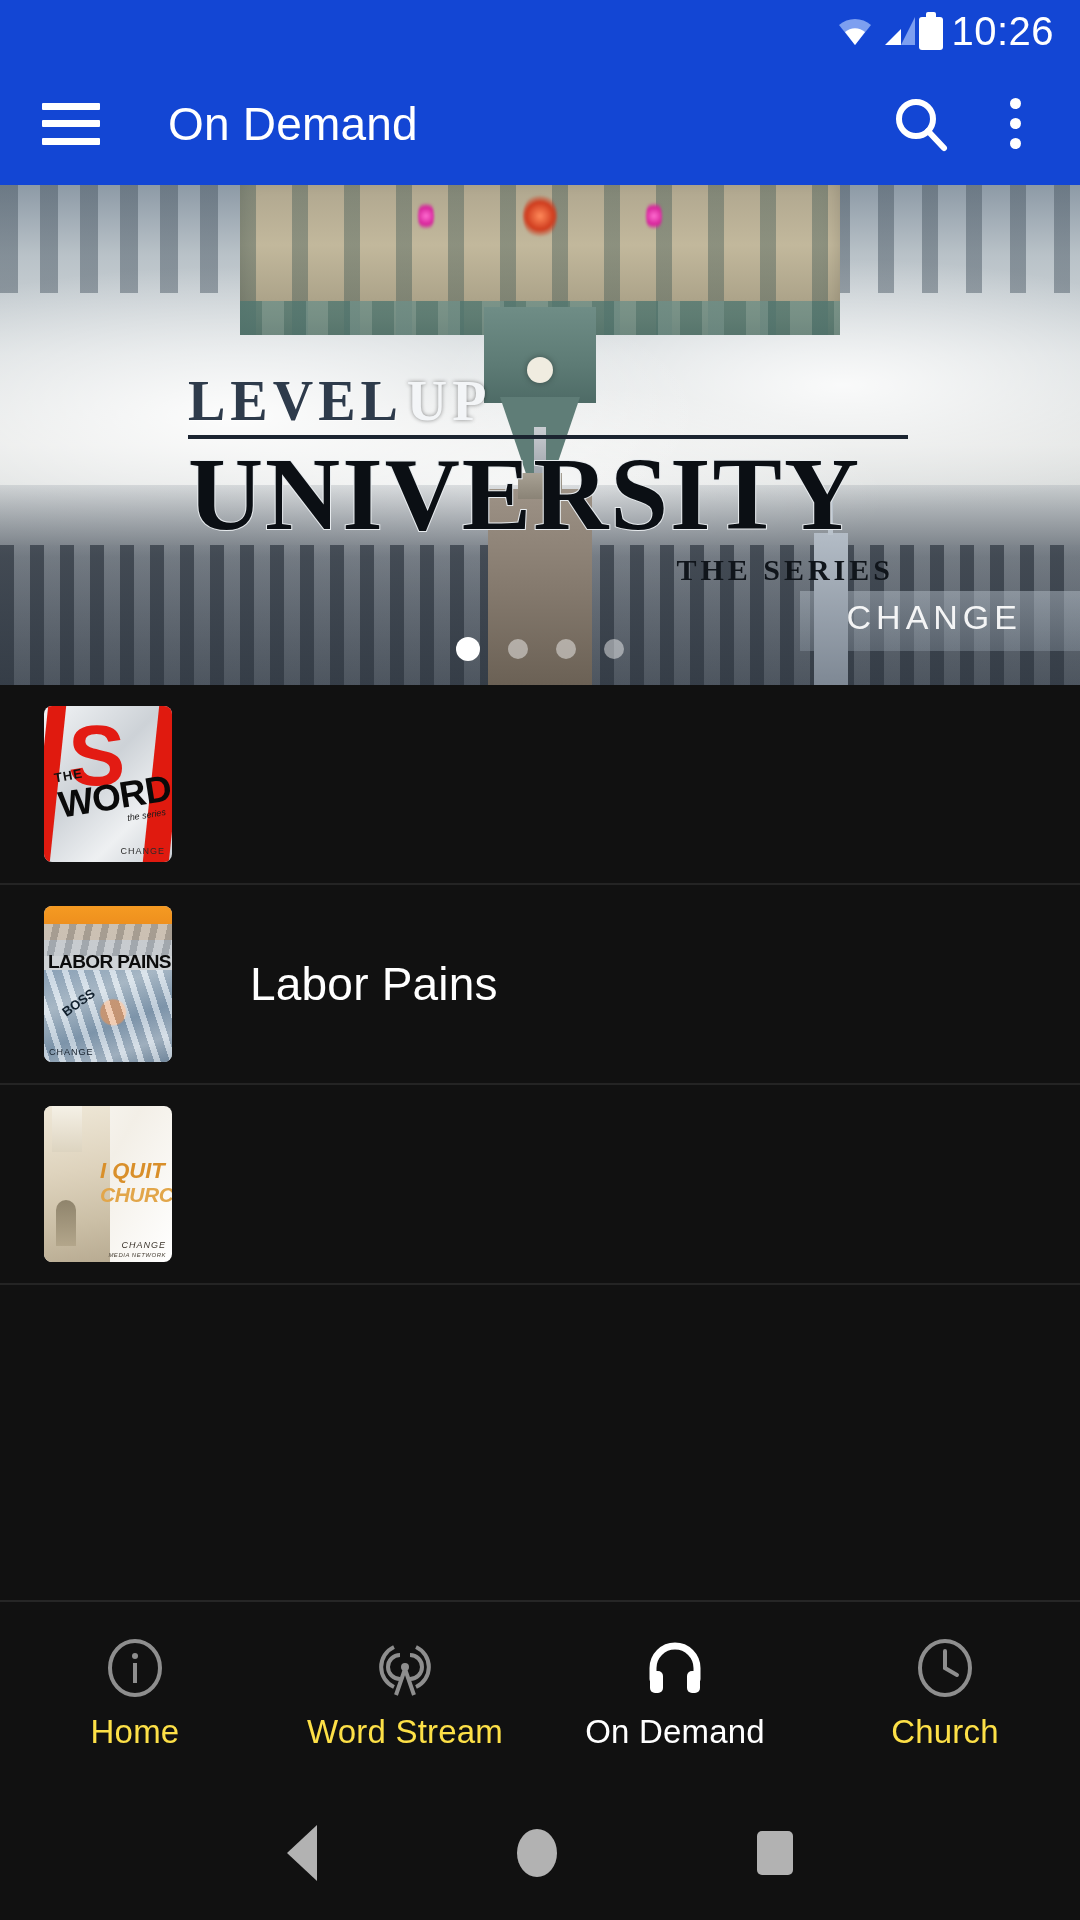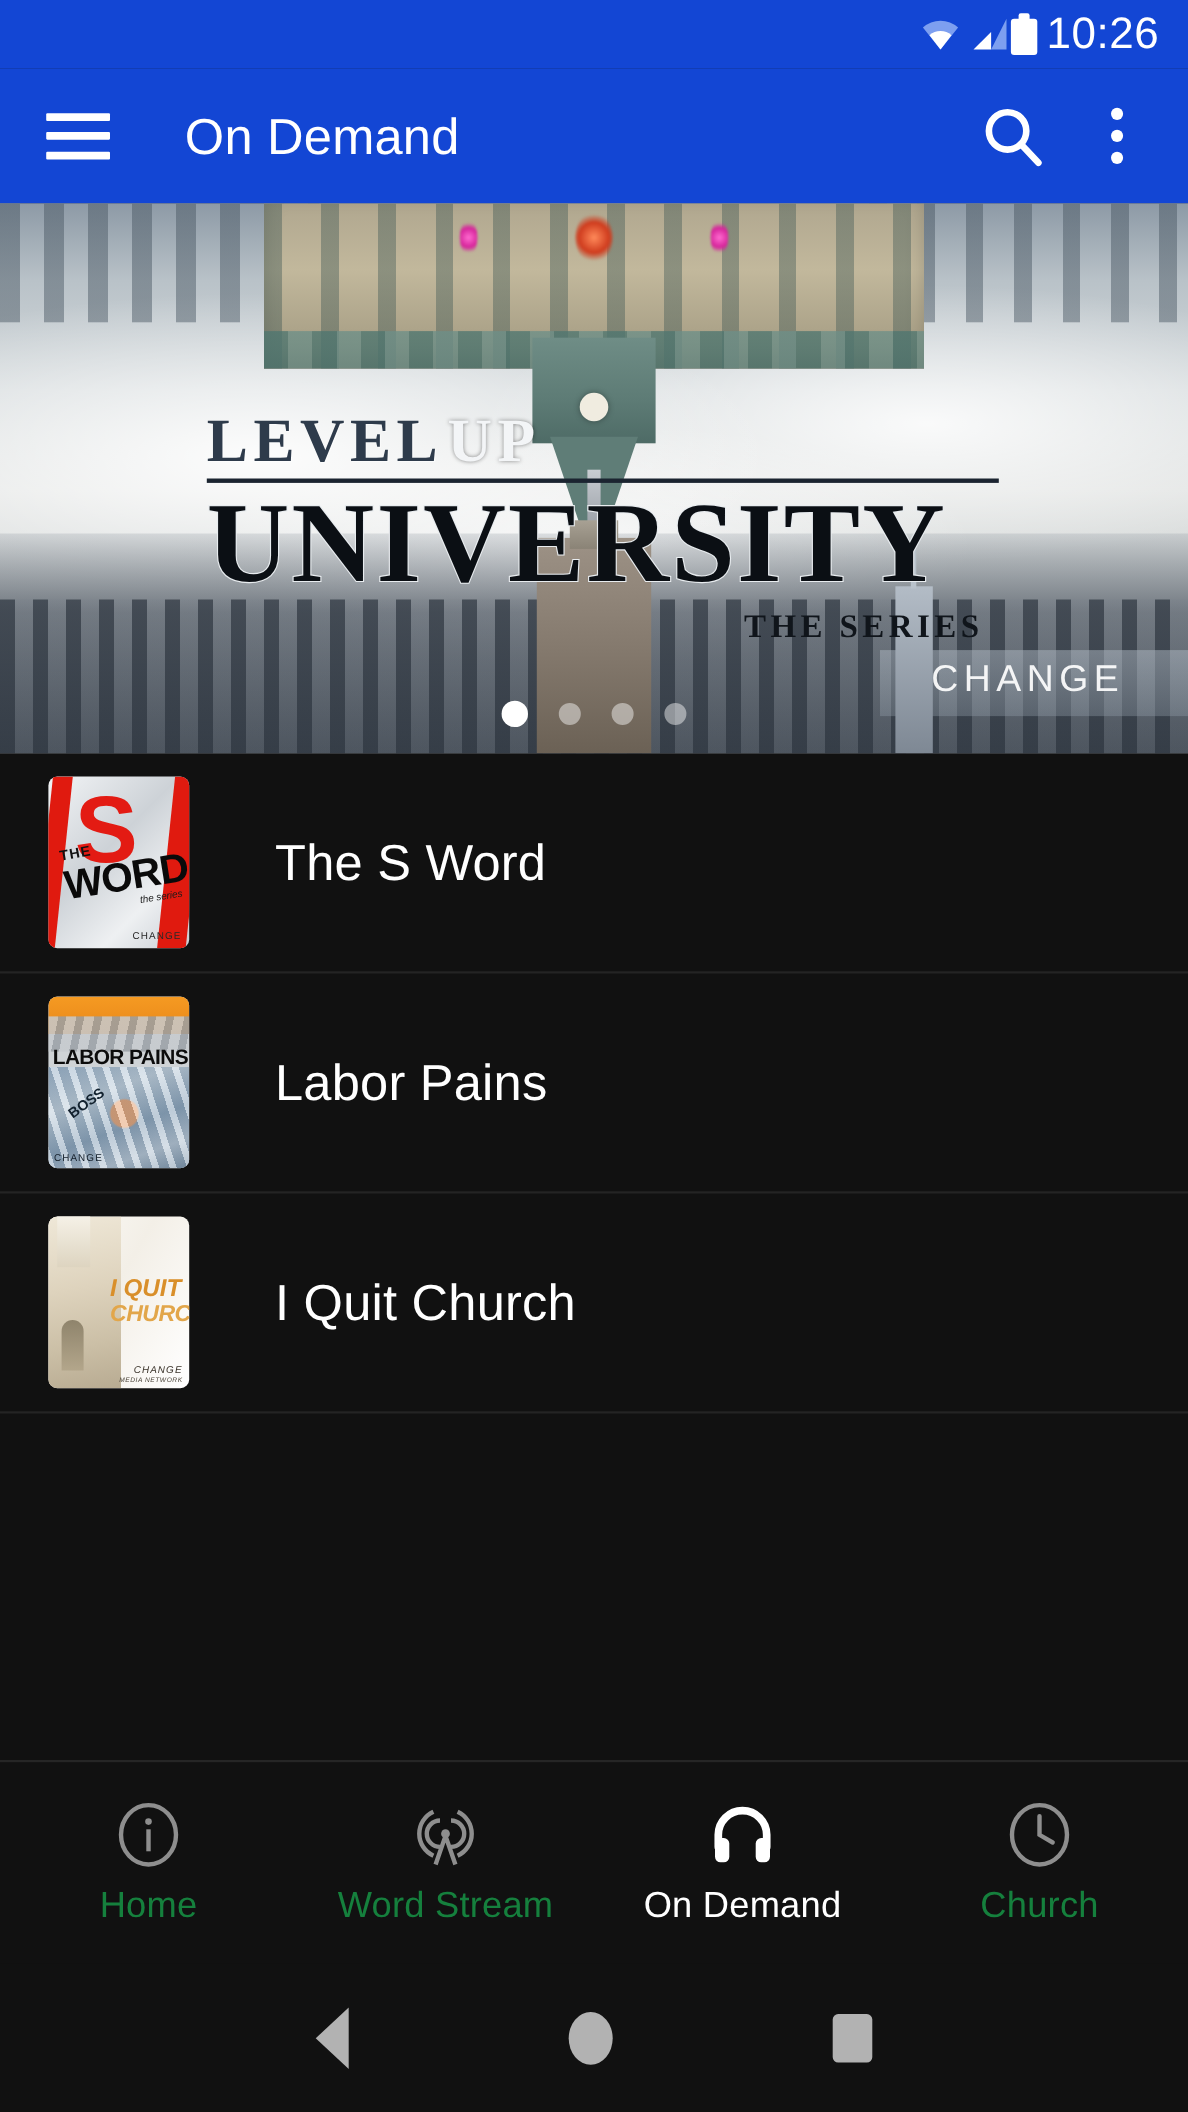--- a/index.html
+++ b/index.html
@@ -320,21 +320,21 @@
   
   .bottom-nav {
     position:absolute; left:0; bottom:135px; width:1080px; height:185px;
     background:#111111; border-top:2px solid #262626;
     display:flex; align-items:center;
   }
   .nav-item {
     flex:1; display:flex; flex-direction:column; align-items:center; gap:14px; cursor:pointer;
   }
   .nav-icon { width:62px; height:62px; display:flex; align-items:center; justify-content:center; }
-  .nav-label { font-size:33px; color:#15803d; letter-spacing:0.2px; }
+  .nav-label { font-size:33px; color:#fde047; letter-spacing:0.2px; }
   .nav-item.active .nav-label { color:#ffffff; }
 
   
   .sys-nav {
     position:absolute; left:0; bottom:0; width:1080px; height:135px;
     background:#111111; display:flex; align-items:center; justify-content:center; gap:200px;
   }
   .sys-back {
     width:0; height:0; border-top:28px solid transparent; border-bottom:28px solid transparent;
     border-right:30px solid #b2b2b2; cursor:pointer;
@@ -435,21 +435,20 @@
     <div class="list-item">
       <div class="thumb t1">
         <span class="redL"></span>
           <span class="redR"></span>
         <span class="bigS">S</span>
         <span class="the">THE</span>
         <span class="word">WORD</span>
         <span class="series">the series</span>
         <span class="chg">CHANGE</span>
       </div>
-      <div class="item-title">The S Word</div>
     </div>
 
     <div class="list-item">
       <div class="thumb t2">
         <span class="orange"></span>
         <span class="crowdtop"></span>
         <span class="lp">LABOR PAINS</span>
         <span class="photo"></span>
         <span class="boss">BOSS</span>
         <span class="chg">CHANGE</span>
@@ -460,21 +459,20 @@
     <div class="list-item">
       <div class="thumb t3">
         <span class="church"></span>
         <span class="steeple"></span>
         <span class="arch"></span>
         <span class="iquit">I QUIT</span>
         <span class="churchw">CHURCH</span>
         <span class="chg">CHANGE</span>
         <span class="chgsub">MEDIA NETWORK</span>
       </div>
-      <div class="item-title">I Quit Church</div>
     </div>
 
   </div>
 
   <div class="bottom-nav">
 
     <div class="nav-item">
       <span class="nav-icon">
         <svg viewBox="0 0 62 62" width="62" height="62">
           <ellipse cx="31" cy="31" rx="25" ry="27" fill="none" stroke="#8e8e8e" stroke-width="4"></ellipse>

